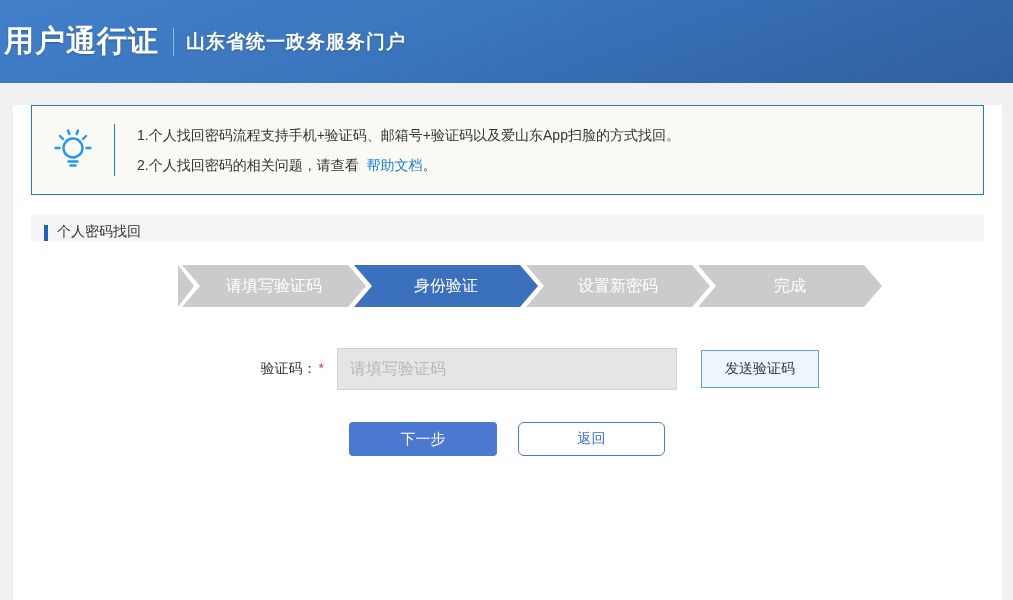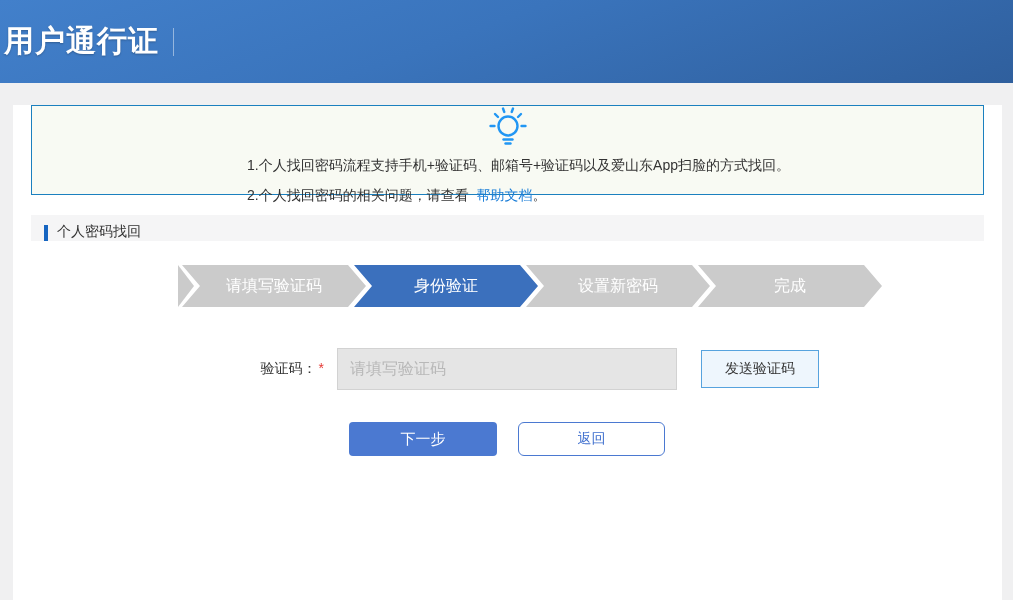--- a/index.html
+++ b/index.html
@@ -33,21 +33,21 @@
     margin:17px 11px 0 13px;
     width:989px; height:500px;
     background:#fff;
   }
   
   .notice {
     margin:22px 0 0 18px;
     width:953px; height:90px;
     background:var(--notice_bg,#f8faf3);
     border:1px solid var(--notice_border,#1b80bf);
-    display:flex; align-items:center;flex-direction:column;
+    display:flex; align-items:center;
   }
   .notice .icon-col {
     width:82px; display:flex; justify-content:center; align-items:center;
   }
   .notice .v-divider {
     width:1px; height:52px; background:var(--notice_border,#1b80bf);
   }
   .notice .text-col {
     padding-left:22px; font-size:14px; line-height:30px; color:#333;
   }
@@ -135,20 +135,21 @@
     cursor:pointer;
     font-family:"Liberation Sans","DejaVu Sans",sans-serif;
   }
 </style>
 </head>
 <body>
 
 <div class="header">
   <span class="title">用户通行证</span>
   <span class="divider"></span>
+  <span class="subtitle">山东省统一政务服务门户</span>
 </div>
 
 <div class="card">
 
   <div class="notice">
     <div class="icon-col">
       <svg width="42" height="44" viewBox="0 0 42 44">
         <g stroke="#2196f3" stroke-width="2.4" stroke-linecap="round" fill="none">
           <circle cx="21" cy="20" r="9.5"></circle>
           <line x1="16.5" y1="33.5" x2="25.5" y2="33.5"></line>

